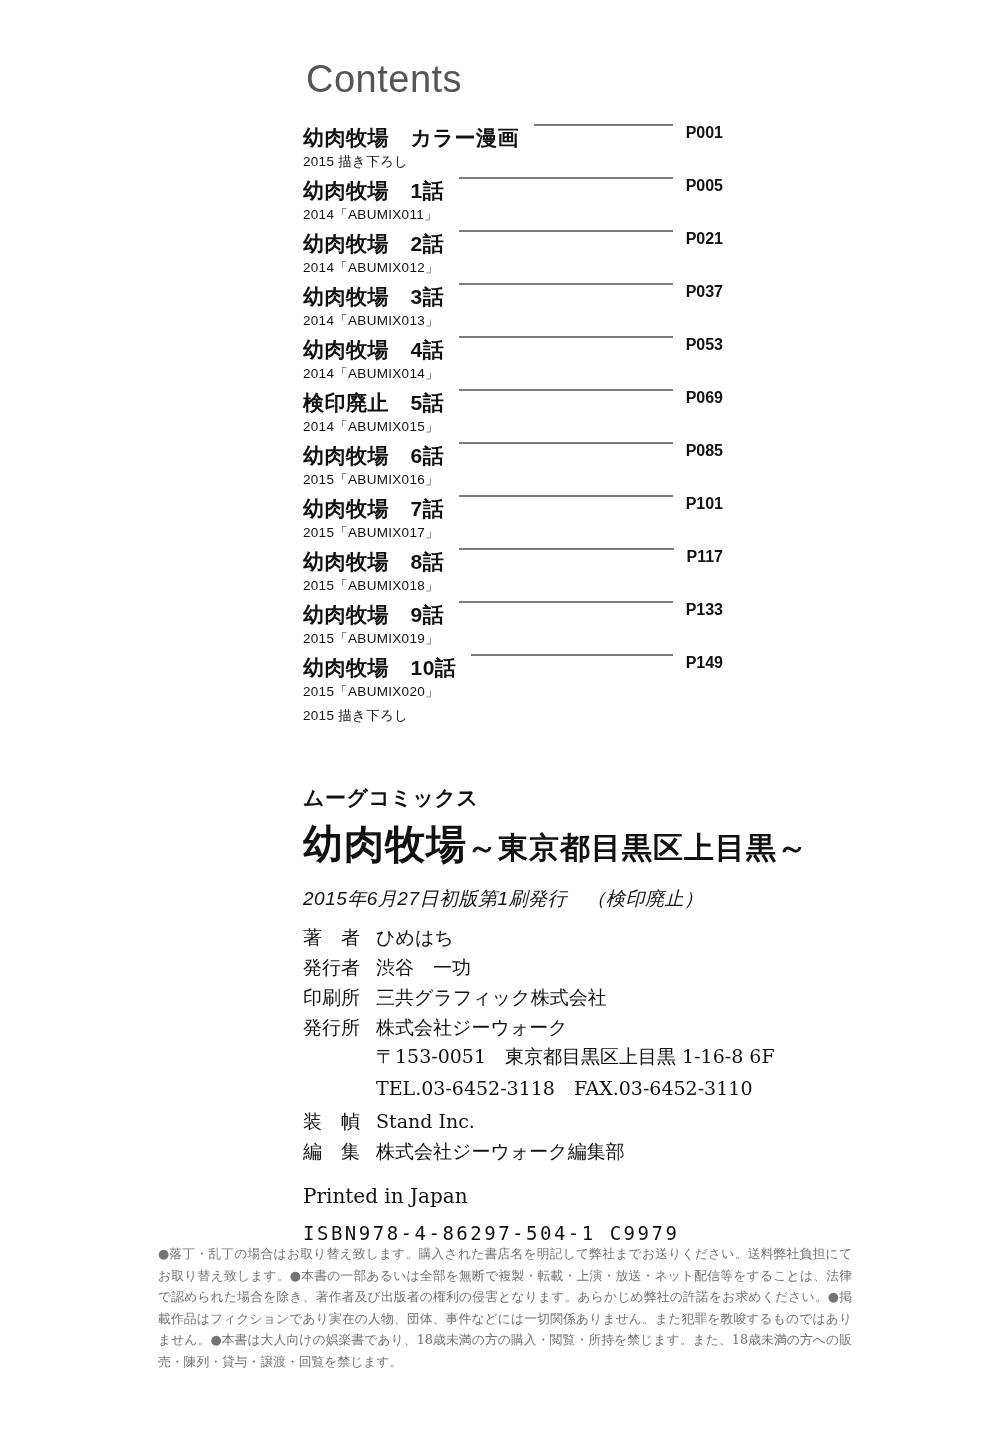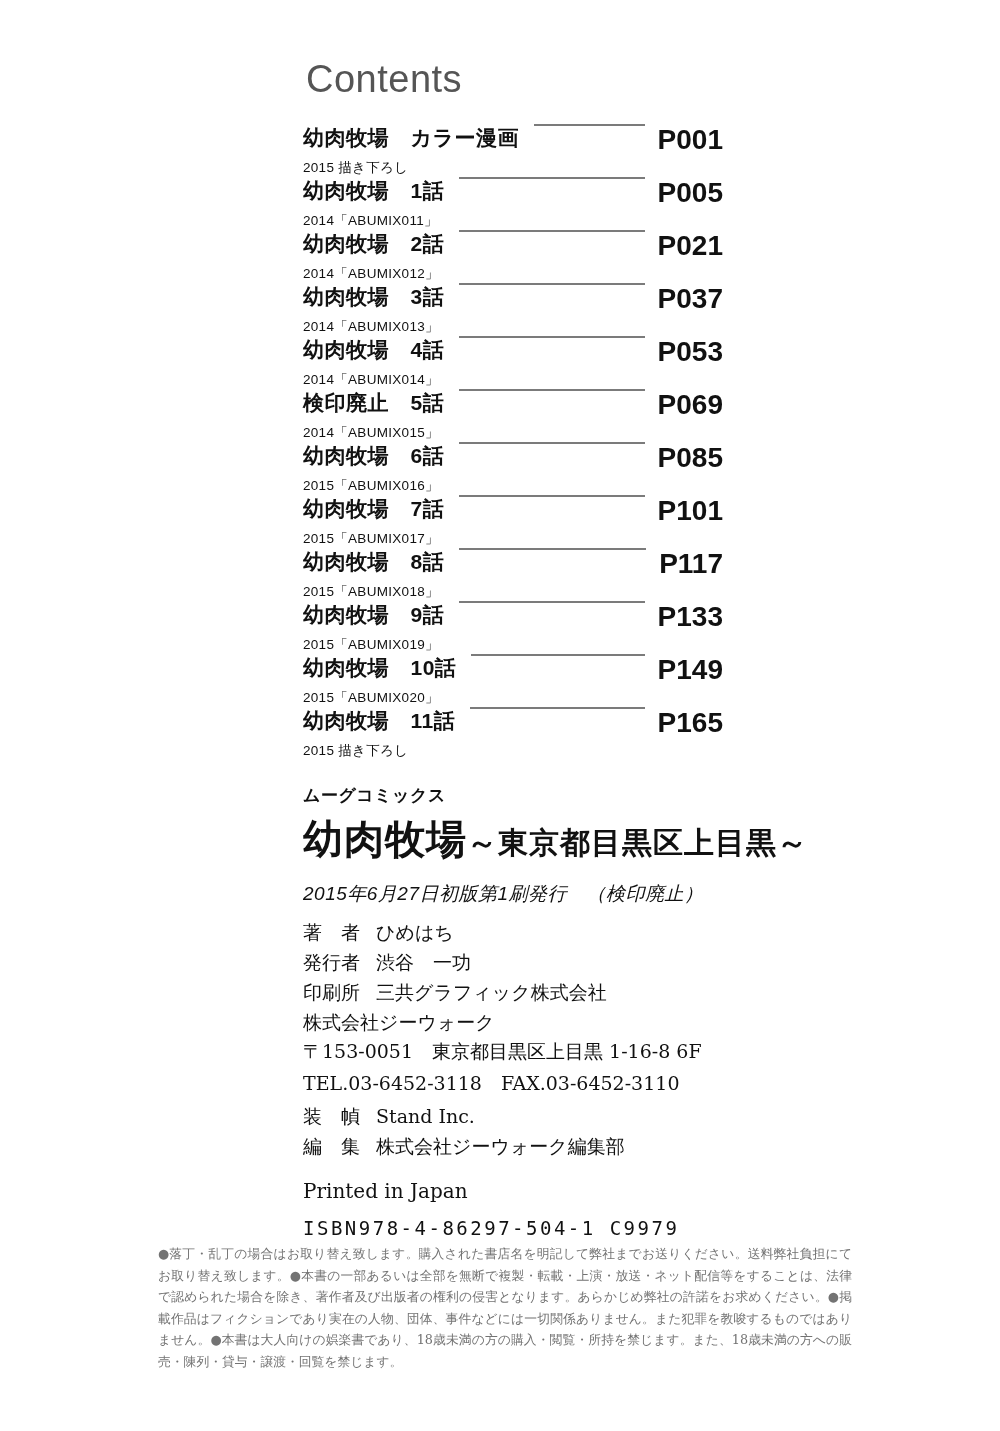--- a/index.html
+++ b/index.html
@@ -51,37 +51,37 @@
     letter-spacing: 0.5px;
   }
   .toc-line {
     flex: 1;
     height: 2px;
     background: #7b7b7b;
     margin: 0 13px 0 15px;
   }
   .toc-page {
     font-weight: bold;
-    font-size: 28px;
+    font-size: 16px;
     white-space: nowrap;
   }
   .toc-sub {
     font-size: 13.5px;
-    margin-top: 8px;
+    margin-top: 2px;
     letter-spacing: 0.3px;
   }
   
   .colophon {
     position: absolute;
     left: 303px;
     top: 784px;
     width: 600px;
   }
   .imprint {
-    font-size: 17px;
+    font-size: 21px;
     font-weight: bold;
     letter-spacing: 0.5px;
   }
   .book-title {
     margin-top: 10px;
     font-weight: 900;
     font-size: 40px;
     line-height: 1.1;
     white-space: nowrap;
     letter-spacing: 1px;
@@ -240,25 +240,20 @@
   <div class="toc-entry">
     <div class="toc-row">
       <span class="toc-title">幼肉牧場　10話</span>
       <span class="toc-line"></span>
       <span class="toc-page">P149</span>
     </div>
     <div class="toc-sub">2015「ABUMIX020」</div>
   </div>
 
   <div class="toc-entry">
-    <div class="toc-row">
-      <span class="toc-title">幼肉牧場　11話</span>
-      <span class="toc-line"></span>
-      <span class="toc-page">P165</span>
-    </div>
     <div class="toc-sub">2015 描き下ろし</div>
   </div>
 </div>
 
   <div class="colophon">
     <div class="imprint">ムーグコミックス</div>
     <div class="book-title">
       <span>幼肉牧場</span><span class="sub">～東京都目黒区上目黒～</span>
     </div>
     <div class="edition-line">2015年6月27日初版第1刷発行　（検印廃止）</div>
@@ -279,20 +274,21 @@
   </div>
 
   <div class="colophon-row">
     <div class="colophon-label">印刷所</div>
     <div class="colophon-value-block">
       <div>三共グラフィック株式会社</div>
     </div>
   </div>
 
   <div class="colophon-row">
+    <div class="colophon-label">発行所</div>
     <div class="colophon-value-block">
       <div>株式会社ジーウォーク</div>
     <div class="colophon-extra">〒153-0051　東京都目黒区上目黒 1-16-8 6F</div>
             <div class="colophon-extra">TEL.03-6452-3118　FAX.03-6452-3110</div>
           </div>
   </div>
 
   <div class="colophon-row">
     <div class="colophon-label">装　幀</div>
     <div class="colophon-value-block">

